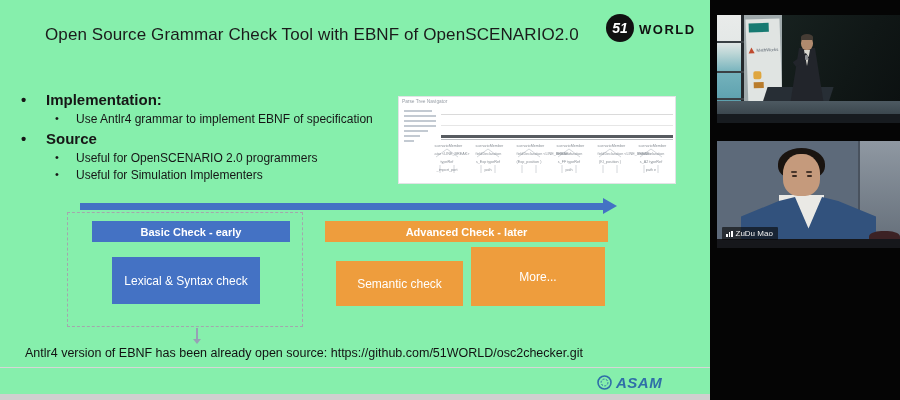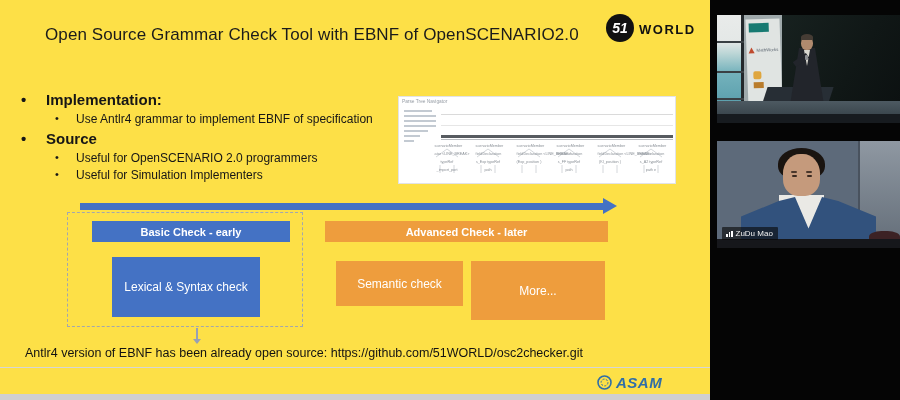--- a/index.html
+++ b/index.html
@@ -1,20 +1,20 @@
 <!DOCTYPE html>
 <html><head>
 <meta charset="utf-8">
 <style>
   * { margin:0; padding:0; box-sizing:border-box; }
   body { background:#000; font-family:"Liberation Sans", sans-serif; }
   .screen { position:relative; width:900px; height:400px; background:#060606; overflow:hidden; }
 
   
-  .slide { position:absolute; left:0; top:0; width:710px; height:400px; background:#fde047; overflow:hidden; }
+  .slide { position:absolute; left:0; top:0; width:710px; height:400px; background:#86efac; overflow:hidden; }
 
   .slide-title { position:absolute; left:45px; top:25px; width:560px; font-size:17px; color:#1b1b1b; letter-spacing:0.1px; }
 
   .logo-51 { position:absolute; left:606px; top:14px; width:90px; height:30px; }
   .logo-badge { position:absolute; left:0; top:0; width:28px; height:28px; background:#111; border-radius:50%;
     color:#fff; font-weight:bold; font-size:14px; display:flex; align-items:center; justify-content:center; font-style:italic; }
   .logo-word { position:absolute; left:33px; top:8px; font-size:13px; font-weight:bold; color:#111; letter-spacing:1.5px; }
 
   .bullets { position:absolute; left:18px; top:90px; width:420px; color:#161616; }
   .b1 { position:relative; padding-left:28px; font-size:15px; font-weight:600; line-height:19px; margin-bottom:3px; }
@@ -39,23 +39,23 @@
   
   .timeline-body { position:absolute; left:80px; top:203px; width:525px; height:7px; }
   .timeline-head { position:absolute; left:603px; top:198px; width:0; height:0;
     border-top:8px solid transparent; border-bottom:8px solid transparent; border-left:14px solid #4472C4; }
   .dashed-box { position:absolute; left:67px; top:212px; width:236px; height:115px; border:1.5px dashed #a3a7ad; }
   .bar { position:absolute; top:221px; height:21px; display:flex; align-items:center; justify-content:center;
     color:#fff; font-size:11px; font-weight:600; }
   .bar-basic { left:92px; width:198px; }
   .bar-advanced { left:325px; width:283px; }
   .flow-box { position:absolute; display:flex; align-items:center; justify-content:center; color:#fff; font-size:12px; text-align:center; }
-  .box-lexical { left:112px; top:257px; width:148px; height:60px; }
+  .box-lexical { left:112px; top:257px; width:148px; height:47px; }
   .box-semantic { left:336px; top:261px; width:127px; height:45px; }
-  .box-more { left:471px; top:261px; width:134px; height:59px;text-align:right; }
+  .box-more { left:471px; top:247px; width:134px; height:59px;text-align:right; }
   .connector-line { position:absolute; left:196px; top:328px; width:2px; height:11px; background:#97a0b5; }
   .connector-head { position:absolute; left:193px; top:339px; width:0; height:0;
     border-left:4px solid transparent; border-right:4px solid transparent; border-top:5px solid #97a0b5; }
 
   
   .footer-note { position:absolute; left:25px; top:346px; font-size:12.5px; color:#121212; }
   .footer-divider { position:absolute; left:0; top:367px; width:710px; height:1px; background:#d6d6d6; }
   .asam { position:absolute; left:597px; top:374px; display:flex; align-items:center; gap:4px;font-style:italic; }
   .asam-word { font-size:15px; font-weight:bold; color:#2f6ea8; letter-spacing:0.5px; }
   .bottom-strip { position:absolute; left:0; top:394px; width:710px; height:6px; background:#cfcfcf; }

